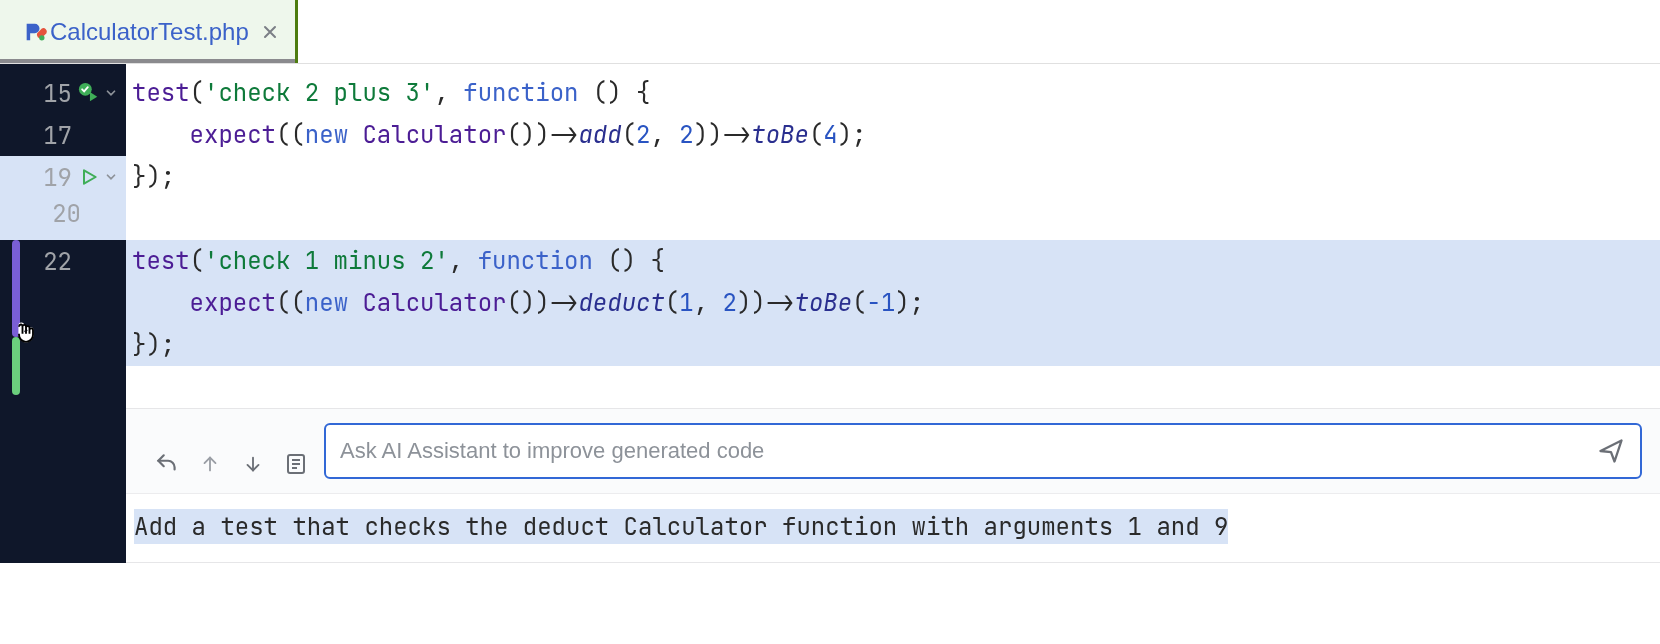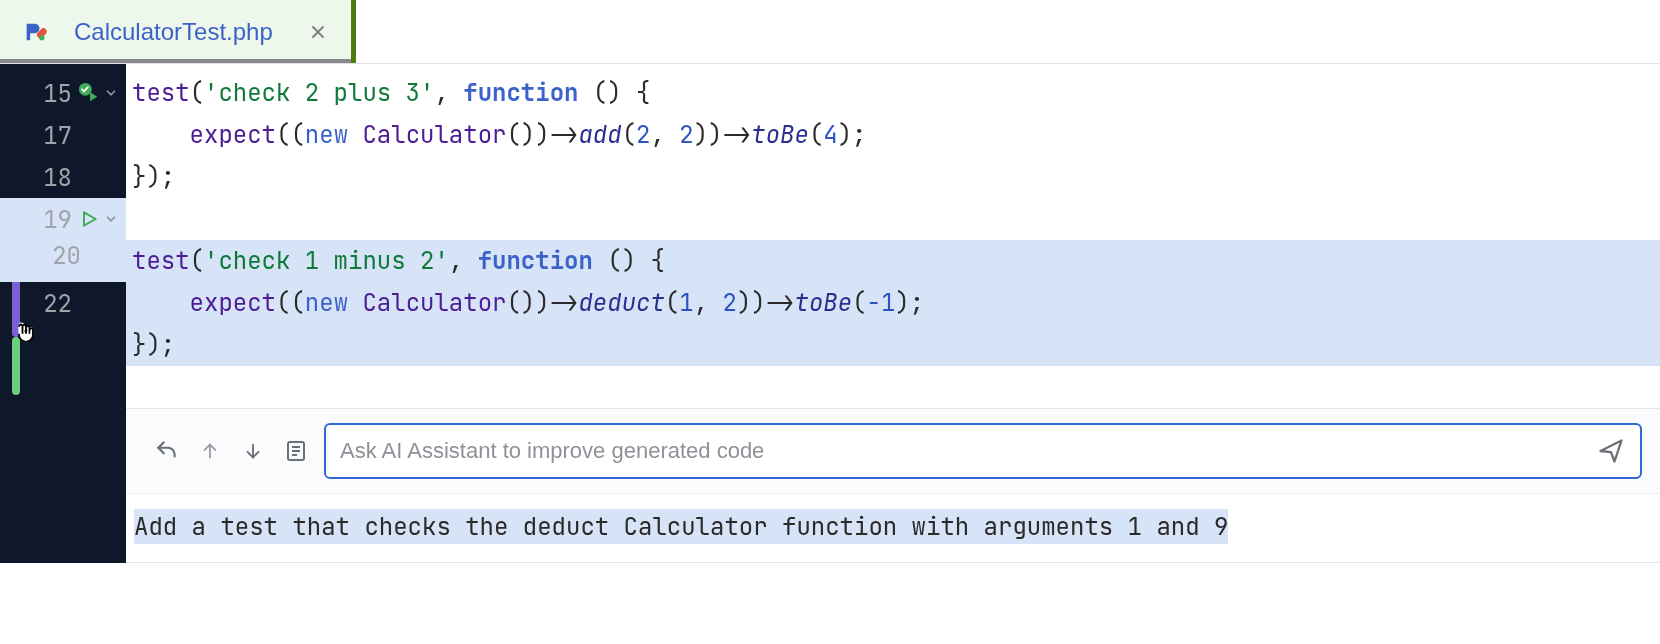--- a/index.html
+++ b/index.html
@@ -13,24 +13,24 @@
   .tab-bar {
     display: flex;
     align-items: stretch;
     height: 64px;
     border-bottom: 1px solid #e0e0e0;
     background: #ffffff;
   }
   .tab {
     display: flex;
     align-items: center;
-    gap: 24px;
-    padding: 0 20px 0 22px;
+    gap: 0;
+    padding: 0 12px 0 22px;
     background: #eef7ec;
-    border-right: 5px solid #4d7c0f;
+    border-right: 3px solid #4d7c0f;
     position: relative;
     cursor: pointer;
   }
   .tab::after {
     content: "";
     position: absolute;
     left: 0; right: 0; bottom: 0;
     height: 4px;
     background: #8a8a8e;
   }
@@ -114,37 +114,37 @@
     line-height: 42px;
   }
   .code-line {
     height: 42px;
     white-space: pre;
     padding-left: 6px;
   }
   .hl { background: #d7e3f6; }
   .tok-fn   { color: #4c1d95; }
   .tok-str  { color: #0e7a3a; }
-  .tok-kw   { color: #3b62c9; font-weight: bold; }
+  .tok-kw   { color: #3b62c9; }
   .tok-kw2  { color: #3b62c9; }
   .tok-num  { color: #2954c2; }
   .tok-id   { color: #2a2f8f; font-style: italic; }
   .tok-plain{ color: #2a2a2a; }
   .tok-arrow{ color: #2a2a2a; }
   .tok-punc { color: #2a2a2a; }
 
   .ai-panel {
     margin-top: 0;
     border-top: 1px solid #e6e6e8;
     border-bottom: 1px solid #e6e6e8;
     background: #fafbfc;
   }
   .ai-toolbar {
     display: flex;
-    align-items: center;
+    align-items: flex-end;
     gap: 13px;
     padding: 14px 18px 14px 26px;
   }
   .ai-toolbar .icon-btn {
     width: 30px; height: 30px;
     display: inline-flex;
     align-items: center; justify-content: center;
     color: #6b6f76;
     cursor: pointer;
   }
@@ -235,25 +235,20 @@
           <svg viewBox="0 0 16 16" width="14" height="14">
             <path d="M4 6 l4 4 l4 -4" fill="none" stroke="#8d9299" stroke-width="2" stroke-linecap="round"></path>
           </svg>
         </span>
       </div>
       <div class="gutter-row">
         <span class="line-number">17</span>
         <span class="gutter-spacer"></span>
         <span class="gutter-fold-spacer"></span>
       </div>
-      <div class="gutter-row">
-        <span class="line-number">18</span>
-        <span class="gutter-spacer"></span>
-        <span class="gutter-fold-spacer"></span>
-      </div>
       <div class="gutter-row" style="background: rgb(215, 227, 246);">
         <span class="line-number">19</span>
         <span class="gutter-run">
           <svg viewBox="0 0 24 24" width="20" height="20">
             <path d="M6 4 l14 8 l-14 8 z" fill="none" stroke="#3fae58" stroke-width="2.4" stroke-linejoin="round"></path>
           </svg>
         </span>
         <span class="gutter-fold">
           <svg viewBox="0 0 16 16" width="14" height="14">
             <path d="M4 6 l4 4 l4 -4" fill="none" stroke="#8d9299" stroke-width="2" stroke-linecap="round"></path>

